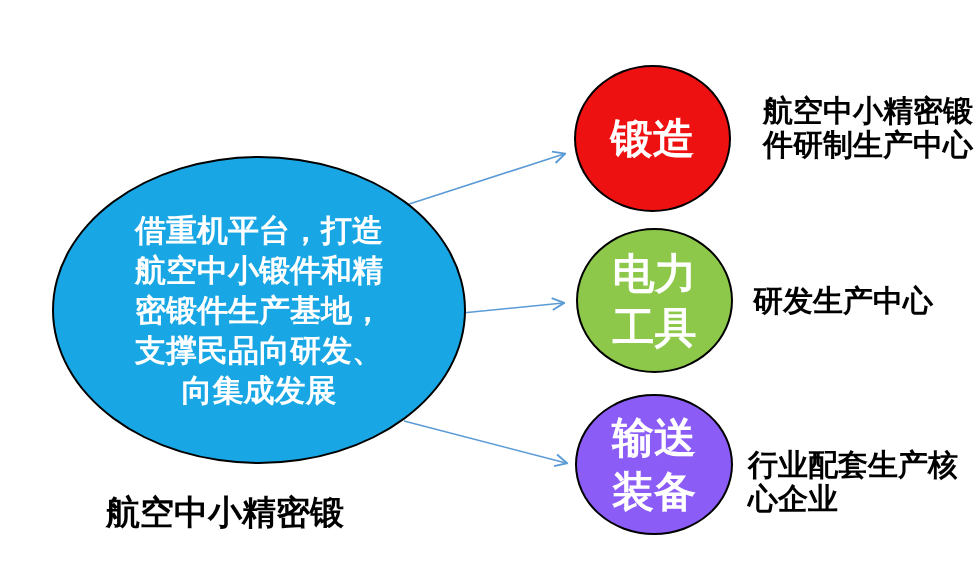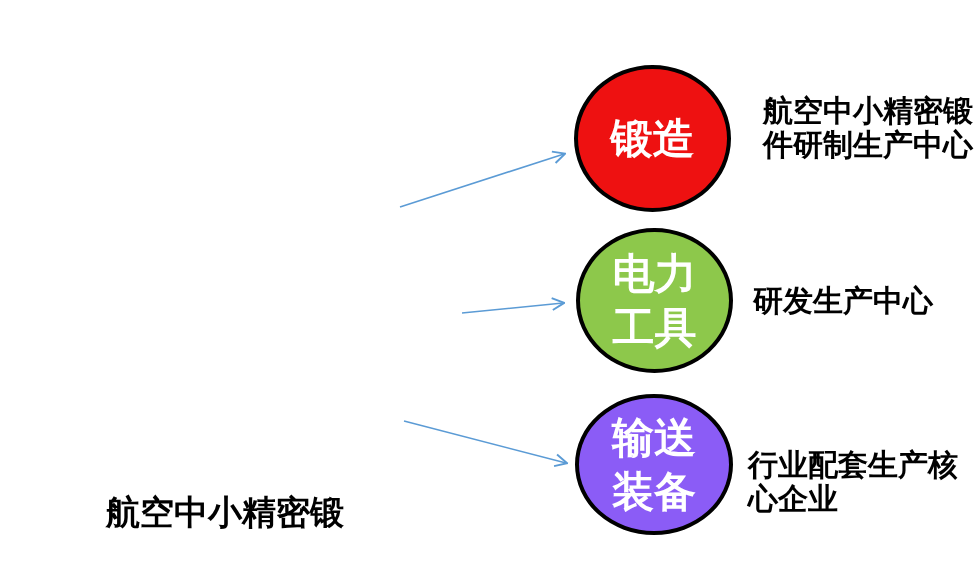--- a/index.html
+++ b/index.html
@@ -16,21 +16,21 @@
 
   .connector-layer {
     position: absolute;
     left: 0; top: 0;
     width: 975px; height: 587px;
     pointer-events: none;
   }
 
   .shape {
     position: absolute;
-    border: 4px solid #000000;
+    border: 2px solid #000000;
     border-radius: 50%;
     display: flex;
     align-items: center;
     justify-content: center;
   }
 
   .main-ellipse {
     left: 52px; top: 156px;
     width: 414px; height: 308px;
   }
@@ -89,20 +89,27 @@
     <defs>
       <marker id="arrowhead" viewBox="0 0 12 12" refX="10" refY="6" markerWidth="9" markerHeight="9" orient="auto">
         <path d="M1,1 L11,6 L1,11" fill="none" stroke="#5b9bd5" stroke-width="1.6"></path>
       </marker>
     </defs>
     <line x1="400" y1="207" x2="564" y2="154" stroke="#5b9bd5" stroke-width="1.6" marker-end="url(#arrowhead)"></line>
     <line x1="462" y1="313" x2="563" y2="303" stroke="#5b9bd5" stroke-width="1.6" marker-end="url(#arrowhead)"></line>
     <line x1="404" y1="421" x2="566" y2="463" stroke="#5b9bd5" stroke-width="1.6" marker-end="url(#arrowhead)"></line>
   </svg>
 
+  <div class="shape main-ellipse" style="background: rgb(24, 167, 228);">
+    <div class="ellipse-text">借重机平台，打造
+航空中小锻件和精
+密锻件生产基地，
+支撑民品向研发、
+向集成发展</div>
+  </div>
 
   <div class="shape node-circle node-circle-0" style="background: rgb(238, 17, 17);">
     <div class="node-label">锻造</div>
   </div>
   <div class="node-desc node-desc-0">航空中小精密锻
 件研制生产中心</div>
 
   <div class="shape node-circle node-circle-1" style="background: rgb(141, 200, 75);">
     <div class="node-label">电力
 工具</div>

